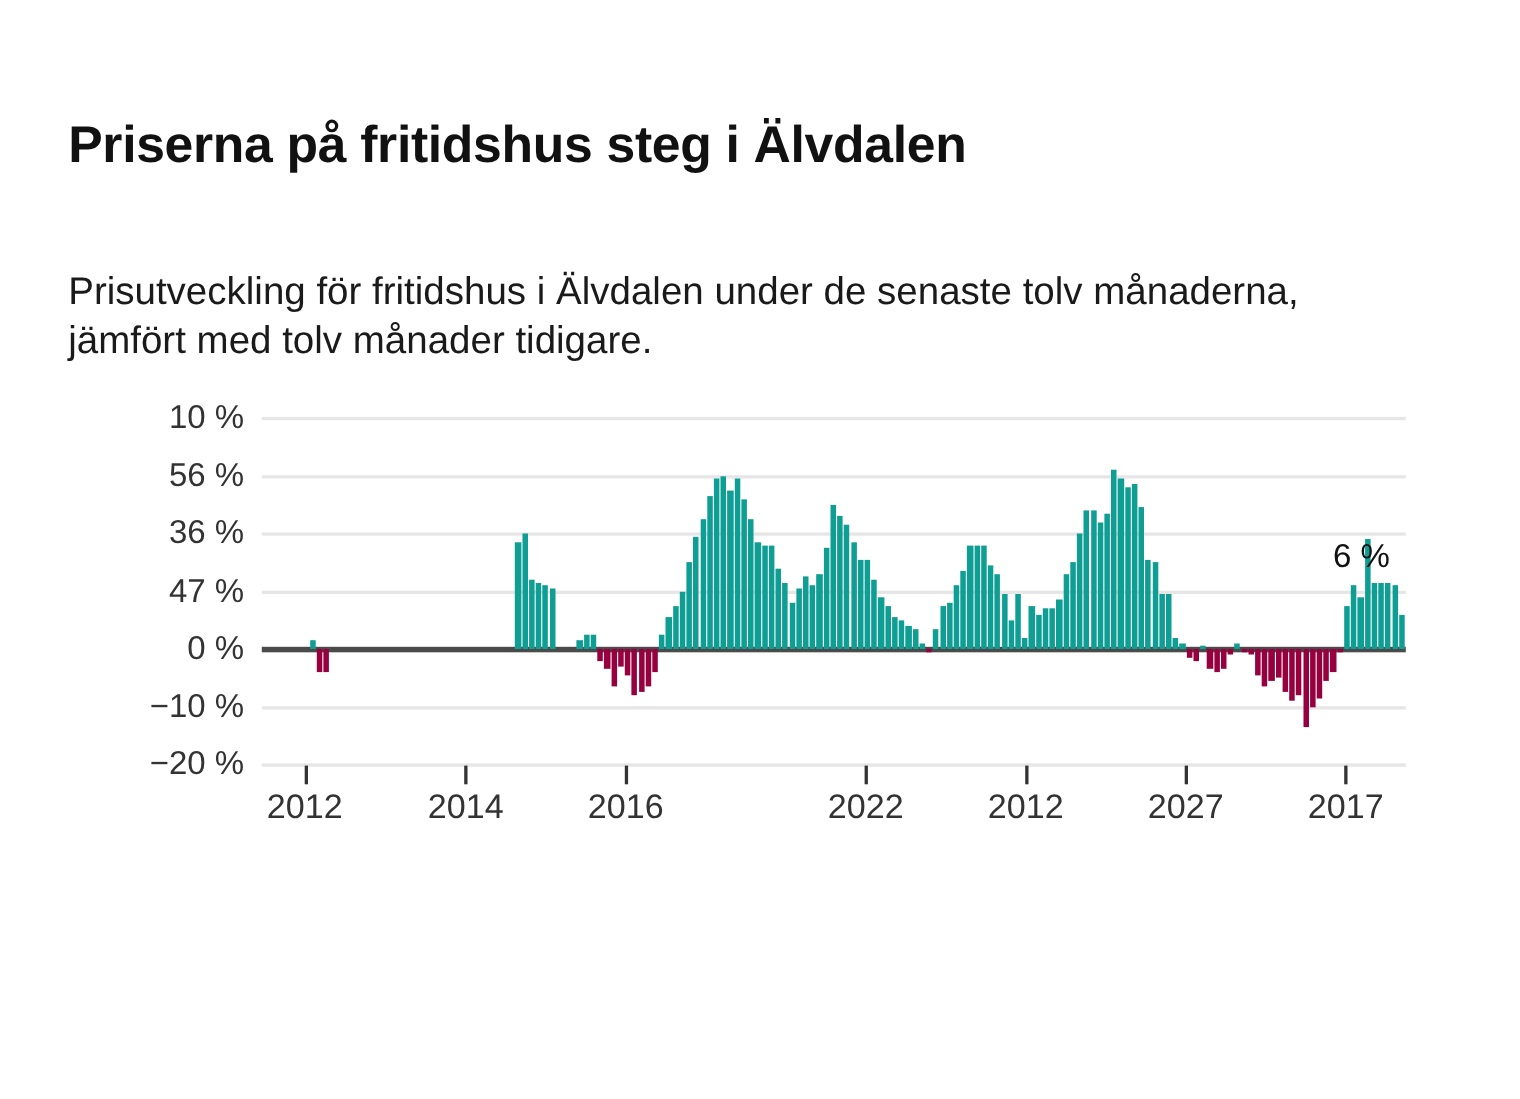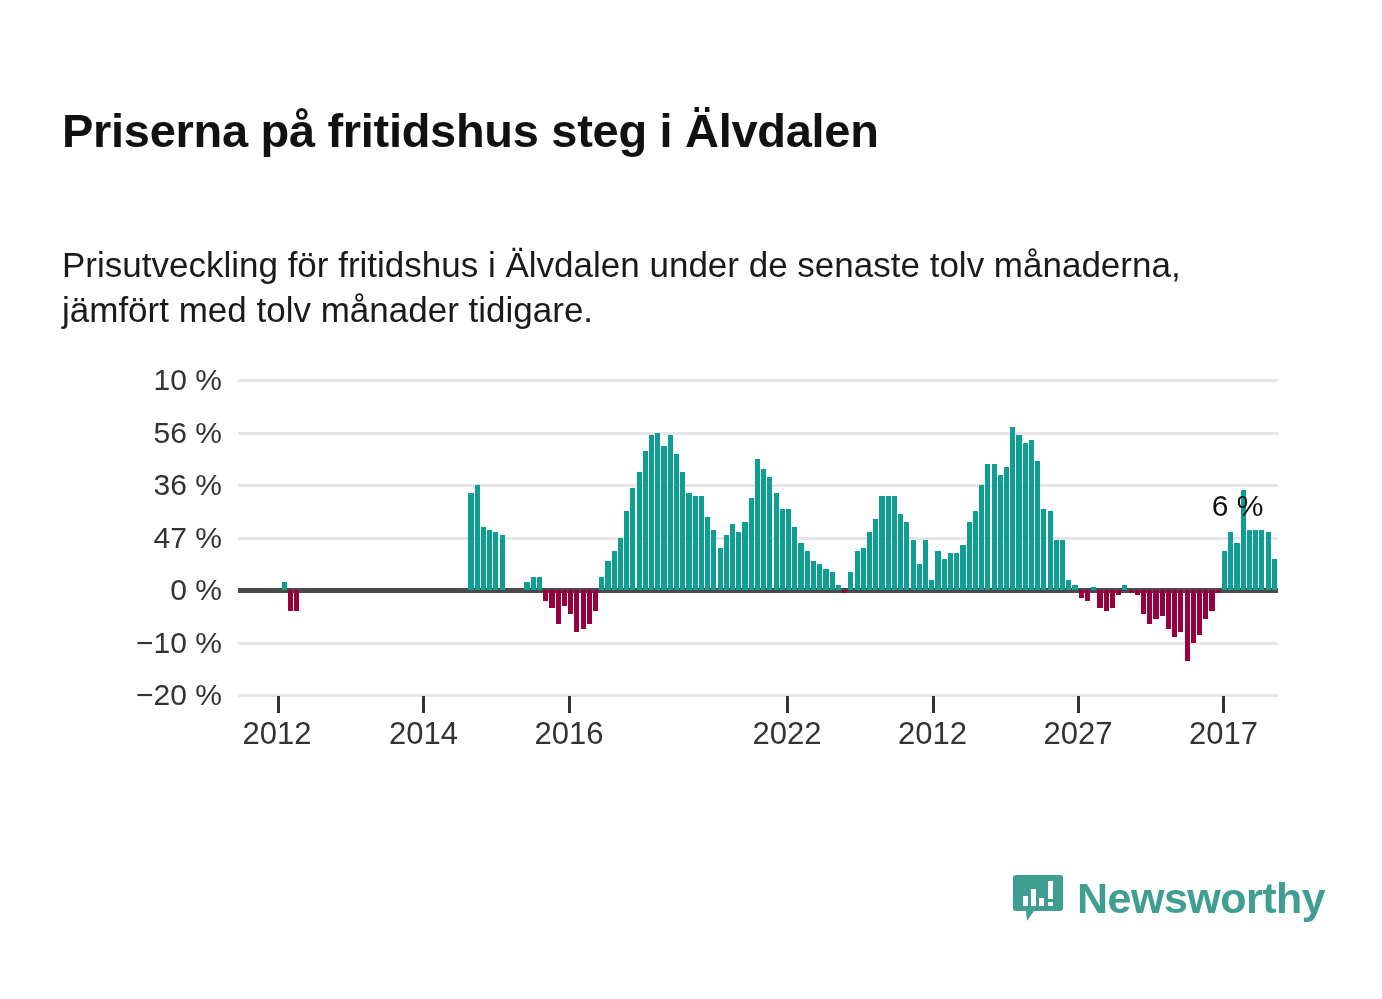--- a/index.html
+++ b/index.html
@@ -261,27 +261,14 @@
         <div class="xtick" style="left: 694.545px;"></div>
         <div class="xlabel" style="left: 694.545px;">2012</div>
         <div class="xtick" style="left: 840px;"></div>
         <div class="xlabel" style="left: 840px;">2027</div>
         <div class="xtick" style="left: 985.455px;"></div>
         <div class="xlabel" style="left: 985.455px;">2017</div>
       </div>
     <div class="annotation" id="value-annotation" style="left: 973.772px; top: 108.5px;">6 %</div>
   </div>
 
-  <div class="logo">
-    <span class="logo-mark">
-      <svg width="52" height="52" viewBox="0 0 52 52" aria-hidden="true">
-        <path d="M4 3 h44 a3 3 0 0 1 3 3 v30 a3 3 0 0 1 -3 3 h-26 l-7 10 l-1 -10 h-10 a3 3 0 0 1 -3 -3 v-30 a3 3 0 0 1 3 -3 z" fill="#3f9e92"></path>
-        <rect x="11" y="24" width="5" height="10" fill="#ffffff"></rect>
-        <rect x="19" y="17" width="5" height="17" fill="#ffffff"></rect>
-        <rect x="27" y="26" width="5" height="8" fill="#ffffff"></rect>
-        <rect x="36" y="9" width="5" height="18" fill="#ffffff"></rect>
-        <rect x="36" y="30" width="5" height="4" fill="#ffffff"></rect>
-      </svg>
-    </span>
-    <span class="logo-text">Newsworthy</span>
-  </div>
 
 </div>
 
 </body></html>

